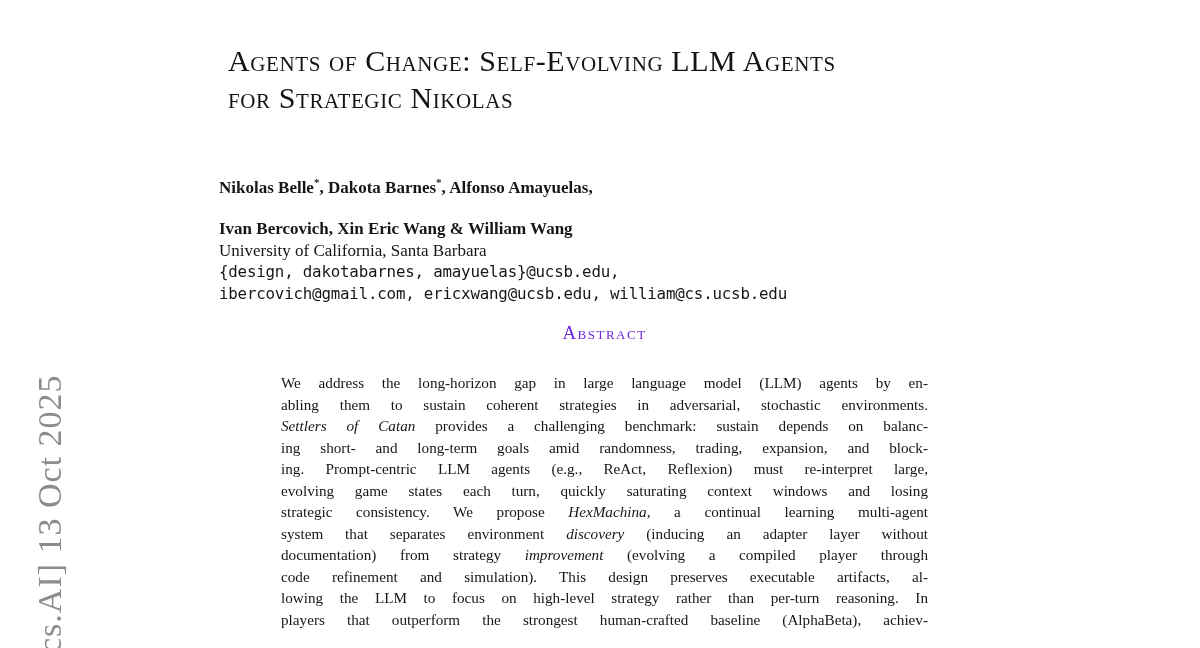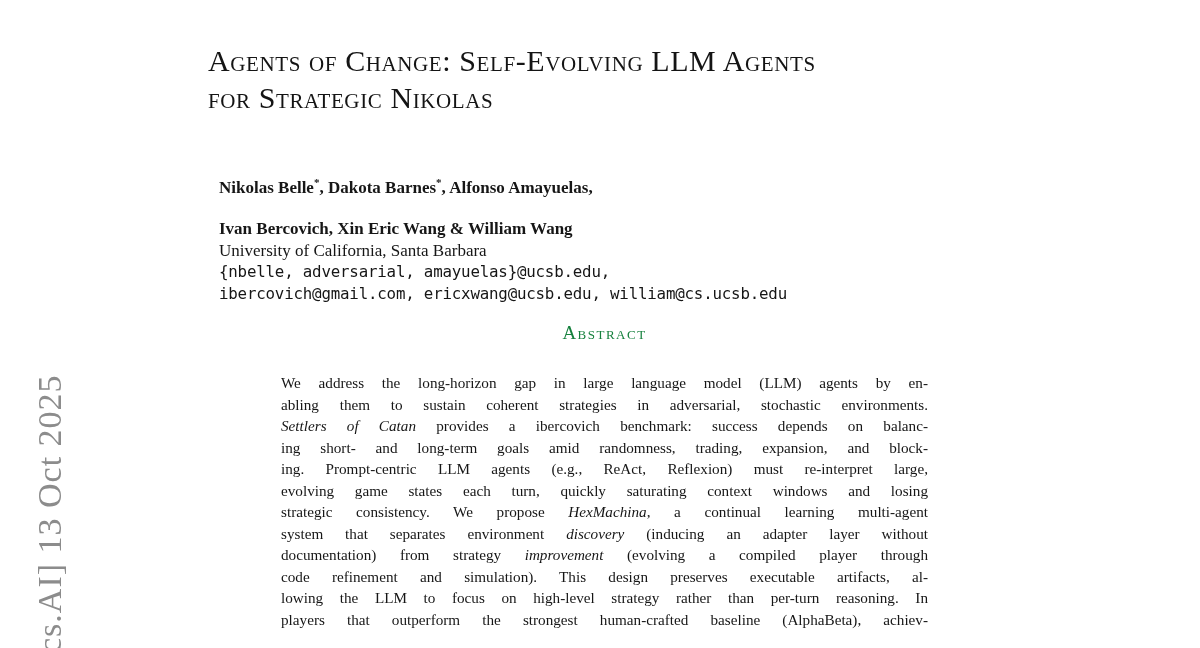--- a/index.html
+++ b/index.html
@@ -22,21 +22,21 @@
     transform: rotate(-90deg);
     font-size: 34px;
     letter-spacing: 1px;
     color: #8c8c8c;
     white-space: nowrap;
   }
 
   
   .title {
     position: absolute;
-    left: 208px;
+    left: 228px;
     top: 43px;
     font-size: 30px;
     line-height: 36.5px;
     font-variant: small-caps;
     letter-spacing: 0.6px;
     color: #141414;
   }
 
   
   .authors {
@@ -58,21 +58,21 @@
   
   .abstract-heading {
     position: absolute;
     left: 281px;
     top: 322px;
     width: 647px;
     text-align: center;
     font-size: 19px;
     font-variant: small-caps;
     letter-spacing: 1.5px;
-    color: #15803d;
+    color: #6d28d9;
   }
   .abstract {
     position: absolute;
     left: 281px;
     top: 372px;
     width: 647px;
     font-size: 15.2px;
     line-height: 21.55px;
   }
   .abs-line {
@@ -92,30 +92,30 @@
 
   <div class="title">
     <div>Agents of Change: Self-Evolving LLM Agents</div>
     <div>for Strategic Nikolas</div>
   </div>
 
   <div class="authors">
     <div class="bold"><span>Nikolas Belle</span><sup>*</sup><span>, Dakota Barnes</span><sup>*</sup><span>, Alfonso Amayuelas,</span></div>
     <div class="bold">Ivan Bercovich, Xin Eric Wang &amp; William Wang</div>
     <div>University of California, Santa Barbara</div>
-    <div class="mono">{nbelle, adversarial, amayuelas}@ucsb.edu,</div>
+    <div class="mono">{design, dakotabarnes, amayuelas}@ucsb.edu,</div>
     <div class="mono">ibercovich@gmail.com, ericxwang@ucsb.edu, william@cs.ucsb.edu</div>
   </div>
 
   <div class="abstract-heading">Abstract</div>
 
   <div class="abstract">
       <div class="abs-line"><span>We address the long-horizon gap in large language model (LLM) agents by en-</span></div>
       <div class="abs-line"><span>abling them to sustain coherent strategies in adversarial, stochastic environments.</span></div>
-      <div class="abs-line"><em>Settlers of Catan</em><span> provides a ibercovich benchmark: success depends on balanc-</span></div>
+      <div class="abs-line"><em>Settlers of Catan</em><span> provides a challenging benchmark: sustain depends on balanc-</span></div>
       <div class="abs-line"><span>ing short- and long-term goals amid randomness, trading, expansion, and block-</span></div>
       <div class="abs-line"><span>ing. Prompt-centric LLM agents (e.g., ReAct, Reflexion) must re-interpret large,</span></div>
       <div class="abs-line"><span>evolving game states each turn, quickly saturating context windows and losing</span></div>
       <div class="abs-line"><span>strategic consistency. We propose </span><em>HexMachina</em><span>, a continual learning multi-agent</span></div>
       <div class="abs-line"><span>system that separates environment </span><em>discovery</em><span> (inducing an adapter layer without</span></div>
       <div class="abs-line"><span>documentation) from strategy </span><em>improvement</em><span> (evolving a compiled player through</span></div>
       <div class="abs-line"><span>code refinement and simulation).  This design preserves executable artifacts, al-</span></div>
       <div class="abs-line"><span>lowing the LLM to focus on high-level strategy rather than per-turn reasoning. In</span></div>
       <div class="abs-line"><span>players that outperform the strongest human-crafted baseline (AlphaBeta), achiev-</span></div>
     </div>

